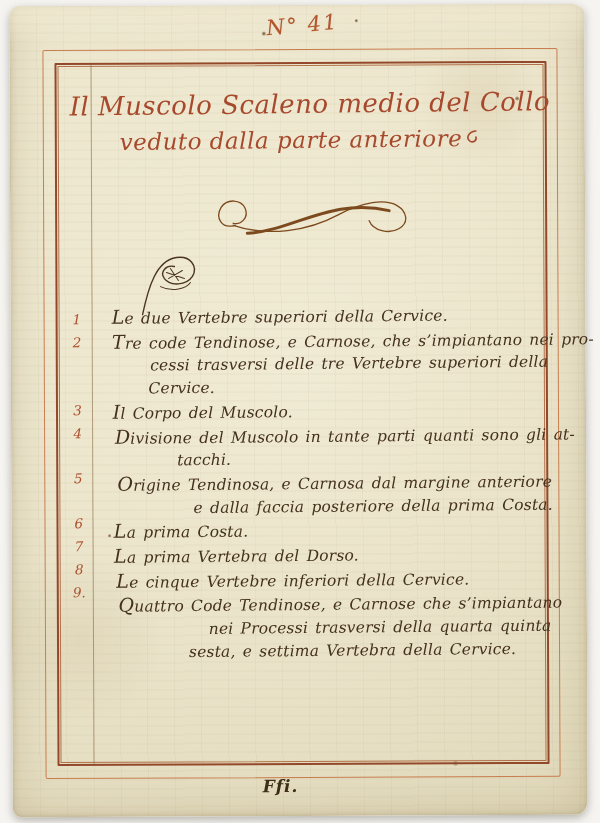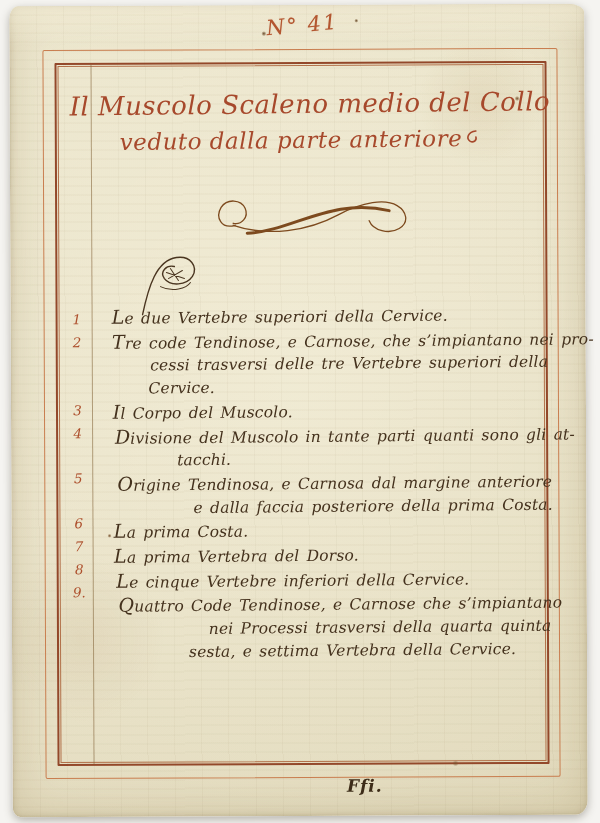--- a/index.html
+++ b/index.html
@@ -54,21 +54,21 @@
   
   .top-mark {
     position:absolute; left:228px; top:8px; width:130px;
     text-align:center; font-style:italic;
     font-size:21px; color:#b35630; letter-spacing:2px;
     transform:rotate(-5deg);
     text-shadow:0 0 1px rgba(179,86,48,0.3);
   }
   .bottom-mark {
     position:absolute; left:250px; top:771px; width:120px;
-    text-align:right; font-style:italic; font-weight:bold;
+    text-align:left; font-style:italic; font-weight:bold;
     font-size:17px; color:#3d2c18; letter-spacing:1px;
   }
 
   
   .title-block {
     position:absolute; left:60px; right:55px; top:84px;
     text-align:center; color:#a7492c; font-style:italic;
     transform:rotate(-0.4deg);
   }
   .title-l1 { font-size:26px; white-space:nowrap; letter-spacing:0.5px; }

